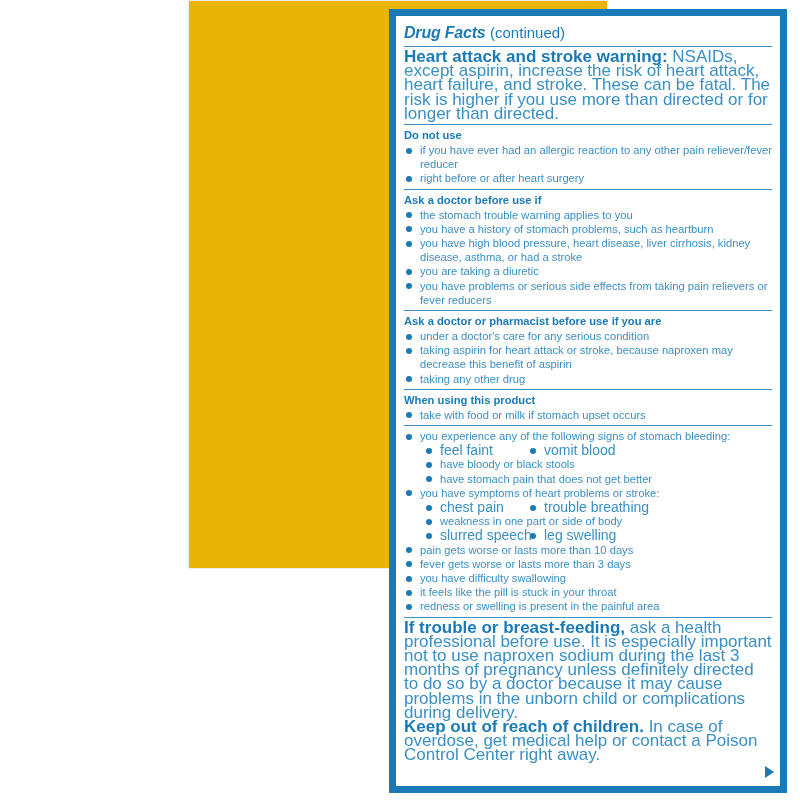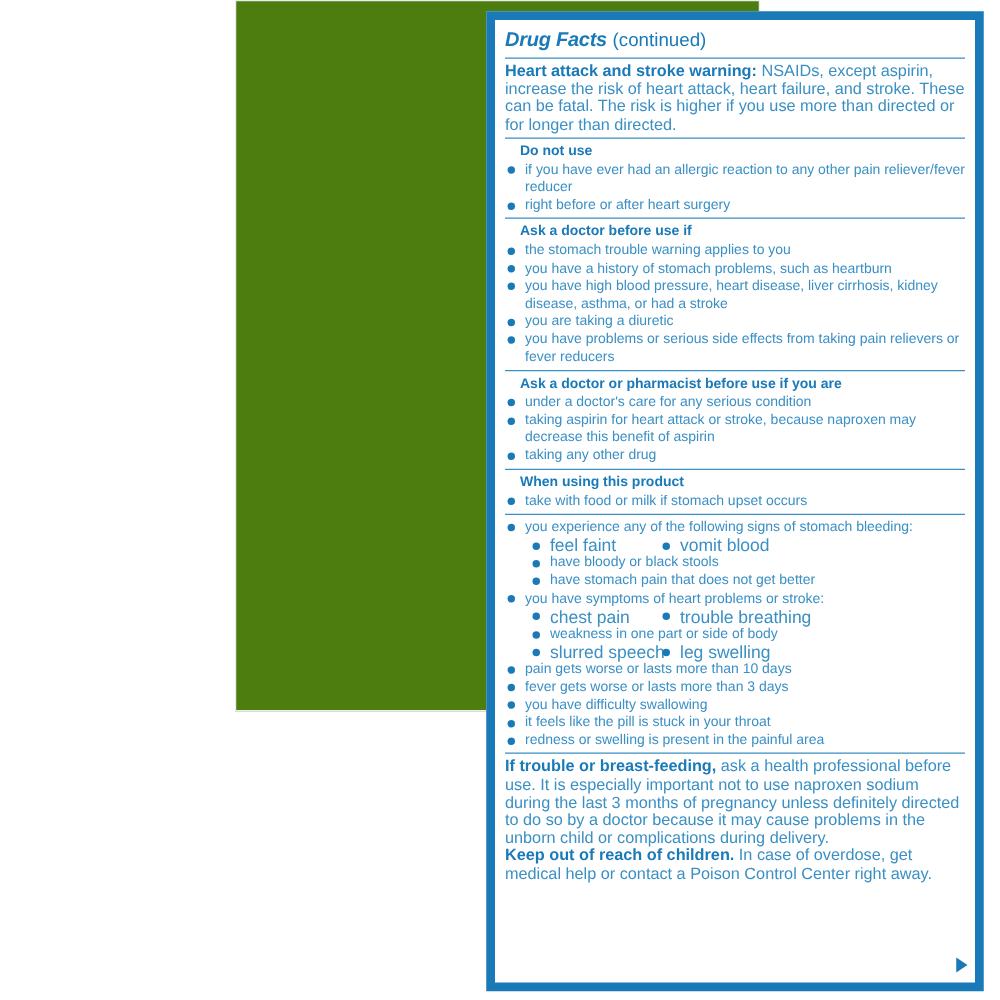--- a/index.html
+++ b/index.html
@@ -16,21 +16,21 @@
 
   
   #label-frame {
     position: absolute;
     left: 188px;
     top: 0px;
     width: 420px;
     height: 569px;
     box-sizing: border-box;
     border: 1px solid #ebecec;
-    background: #4d7c0f;
+    background: #eab308;
   }
 
   
   #drug-facts-panel {
     position: absolute;
     left: 200px;
     top: 8px;
     width: 398px;
     height: 784px;
     box-sizing: border-box;
@@ -72,27 +72,27 @@
     margin: 3px 0 3px 0;
     height: 0;
   }
 
   
   .sec-head {
     color: #1a7ab8;
     font-weight: bold;
     font-size: 11.2px;
     line-height: 14px;
-    margin: 1px 0 1px 12px;
+    margin: 1px 0 1px 0;
   }
 
   
   .para {
     color: #3a8fc4;
-    font-size: 13px;
+    font-size: 17px;
     line-height: 14.2px;
     margin: 0 0 0 0;
   }
   .para b,
   .para .bold {
     color: #1a7ab8;
     font-weight: bold;
   }
 
   

